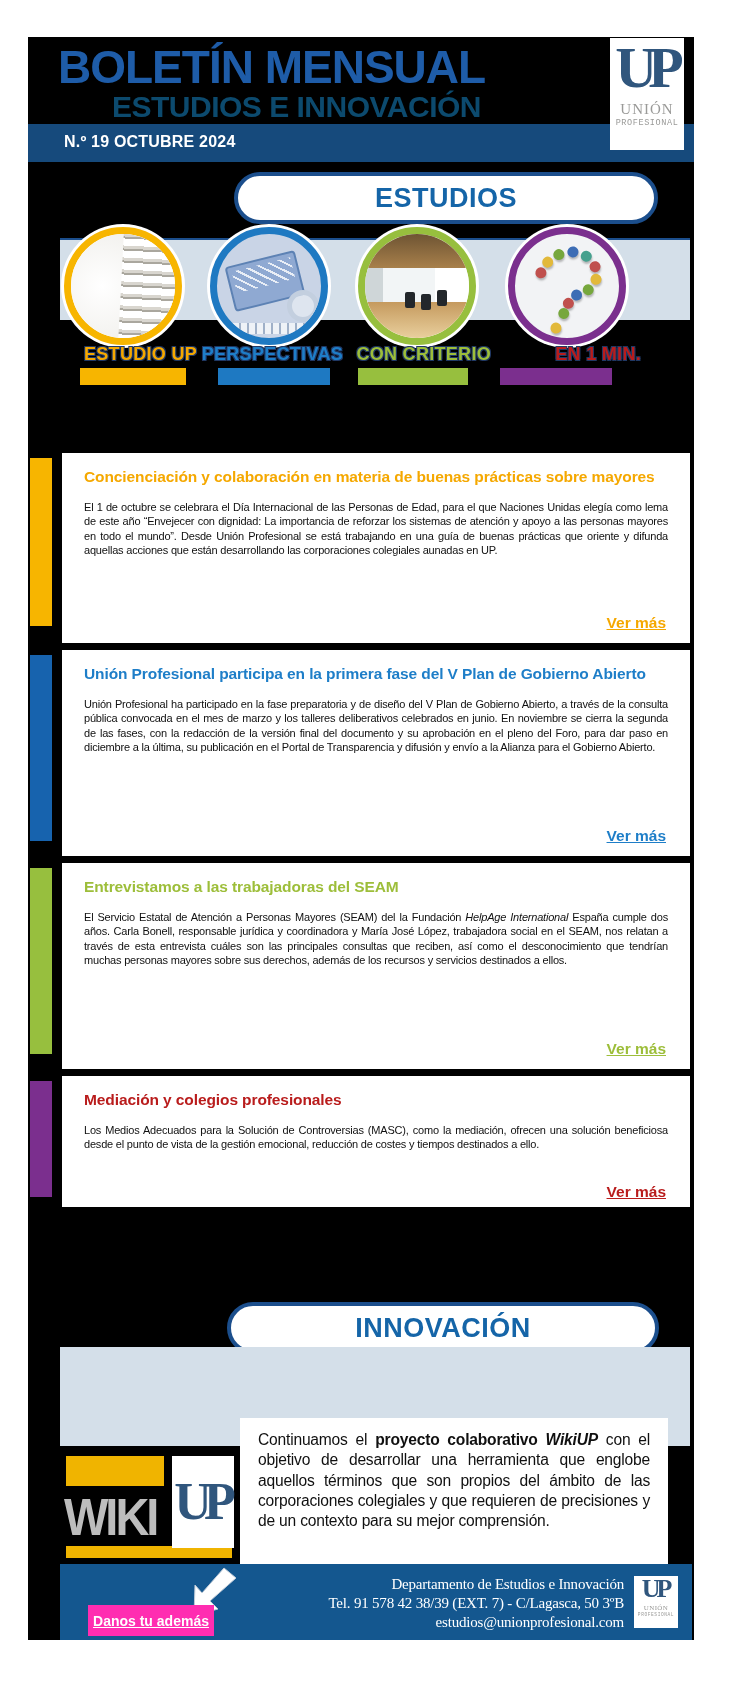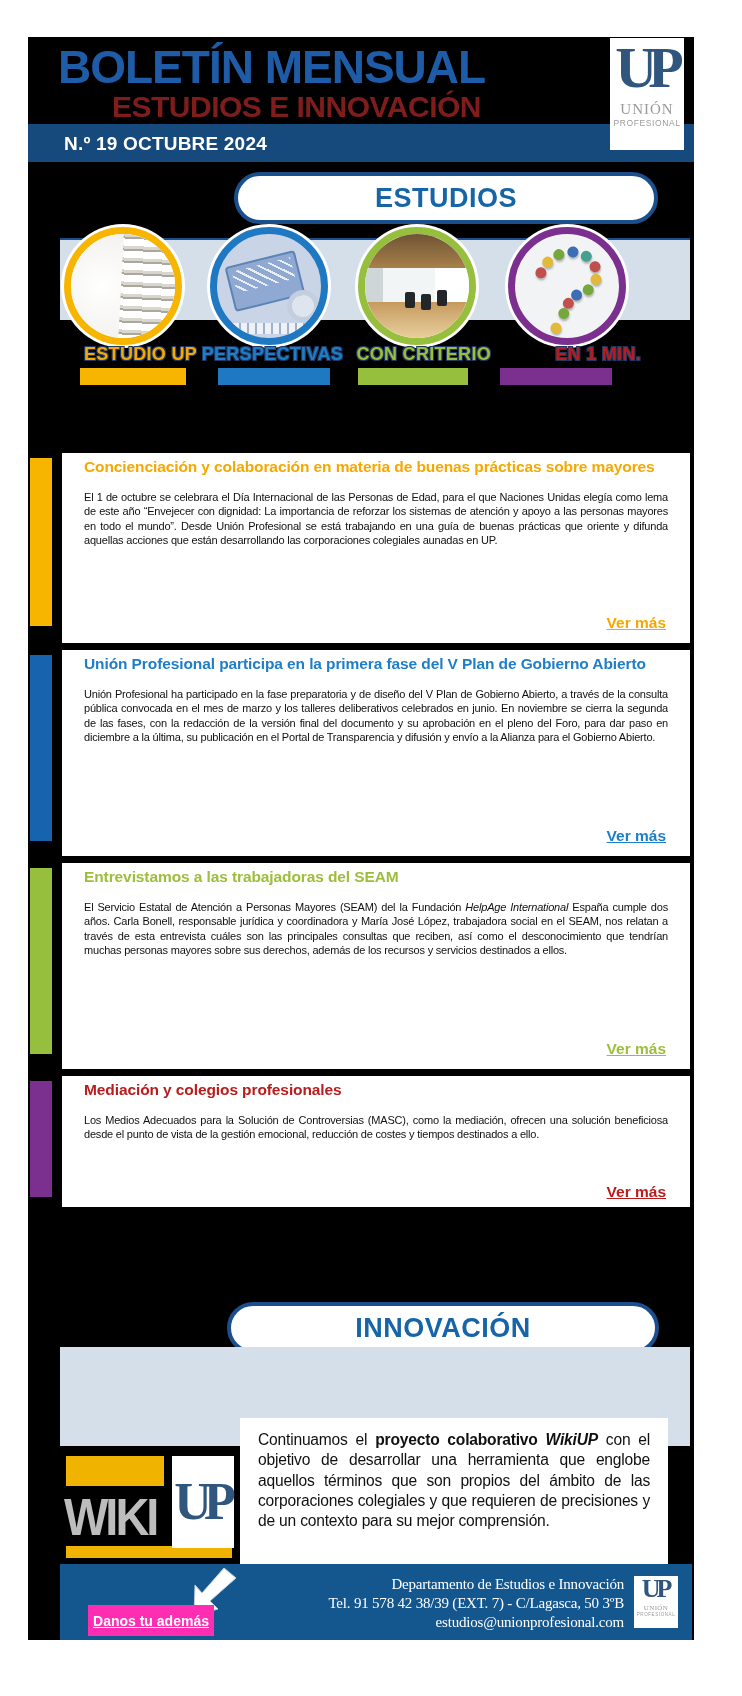--- a/index.html
+++ b/index.html
@@ -5,30 +5,30 @@
   html,body{margin:0;padding:0;background:#fff;}
   .page{position:relative;width:742px;height:1696px;background:#ffffff;overflow:hidden;
         font-family:"Liberation Sans",sans-serif;}
   .abs{position:absolute;}
 
   
   .black-col{left:28px;top:37px;width:666px;height:1603px;background:#000;}
 
   
   .hdr-title{left:58px;top:40px;font-size:46px;font-weight:bold;color:#1E5CA8;letter-spacing:-1px;white-space:nowrap;}
-  .hdr-sub{left:112px;top:90px;font-size:30px;font-weight:bold;color:#7f1d1d;letter-spacing:-0.5px;white-space:nowrap;}
+  .hdr-sub{left:112px;top:90px;font-size:30px;font-weight:bold;color:#0c4a6e;letter-spacing:-0.5px;white-space:nowrap;}
   .navybar{left:28px;top:124px;width:666px;height:38px;background:#164A7C;}
-  .issue{left:64px;top:133px;font-size:19px;font-weight:bold;color:#fff;letter-spacing:0.2px;}
+  .issue{left:64px;top:133px;font-size:16px;font-weight:bold;color:#fff;letter-spacing:0.2px;}
 
   .logo-box{background:#fff;display:flex;flex-direction:column;align-items:center;justify-content:flex-start;}
   .logo-main{left:610px;top:38px;width:74px;height:112px;padding-top:2px;box-sizing:border-box;}
   .up-mono{font-family:"Liberation Serif",serif;font-weight:bold;color:#30567D;line-height:0.95;letter-spacing:-9px;text-indent:-4px;}
   .logo-main .up-mono{font-size:58px;height:62px;}
   .logo-n1{font-family:"Liberation Serif",serif;color:#9a9a98;font-size:15px;letter-spacing:1px;line-height:1.05;}
-  .logo-n2{font-family:Liberation Sans, sans-serif;color:#9a9a98;font-size:8.5px;letter-spacing:0.6px;line-height:1.2;}
+  .logo-n2{font-family:Liberation Mono, monospace;color:#9a9a98;font-size:8.5px;letter-spacing:0.6px;line-height:1.2;}
 
   
   .pill{background:#fff;border:4px solid #1B4E8C;border-radius:30px;display:flex;align-items:center;justify-content:center;box-sizing:border-box;}
   .pill-label{font-size:27px;font-weight:bold;color:#1565A8;letter-spacing:0.5px;}
   .pill-est{left:234px;top:172px;width:424px;height:52px;}
   .pill-inn{left:227px;top:1302px;width:432px;height:52px;}
 
   
   .band1{left:60px;top:238px;width:630px;height:80px;background:#D4DFE9;border-top:2px solid #1B4E8C;}
   .band2{left:60px;top:1347px;width:630px;height:99px;background:#D4DFE9;}
@@ -55,21 +55,21 @@
   .chair{position:absolute;width:10px;height:16px;background:#23272b;border-radius:2px;}
   .qm-rot{position:absolute;left:0;top:0;width:104px;height:104px;transform:rotate(14deg);}
   .dot{position:absolute;width:11px;height:11px;border-radius:50%;box-shadow:1px 2px 2px rgba(0,0,0,0.25);}
 
   
   .cat-label{width:150px;top:344px;text-align:right;font-size:18px;font-weight:bold;letter-spacing:0.3px;
     text-shadow:-1px -1px 0 #203864,1px -1px 0 #203864,-1px 1px 0 #203864,1px 1px 0 #203864;}
   .cat-bar{top:368px;height:17px;}
 
   
-  .art{left:62px;width:628px;background:#fff;box-sizing:border-box;padding:5px 22px 10px 22px;}
+  .art{left:62px;width:628px;background:#fff;box-sizing:border-box;padding:15px 22px 10px 22px;}
   .side{left:30px;width:22px;}
   .art-title{font-size:15.5px;font-weight:bold;margin:0 0 14px 0;letter-spacing:-0.1px;}
   .art-body{font-size:11px;line-height:1.3;color:#101010;text-align:justify;margin:0;letter-spacing:-0.2px;}
   .vermas{position:absolute;right:24px;bottom:11px;font-size:15.5px;font-weight:bold;text-decoration:underline;cursor:pointer;}
   .c-gold{color:#F5A800;}  .c-blue{color:#1E7EC8;}  .c-green{color:#9DBE3A;}  .c-purple{color:#b91c1c;}
   .bg-gold{background:#F7B500;} .bg-blue{background:#1E79C2;} .bg-sideblue{background:#1763AE;}
   .bg-green{background:#97BF3E;} .bg-purple{background:#7B2F8E;}
 
   
   .innov-box{left:240px;top:1418px;width:428px;height:192px;background:#fff;box-sizing:border-box;padding:12px 18px;}

